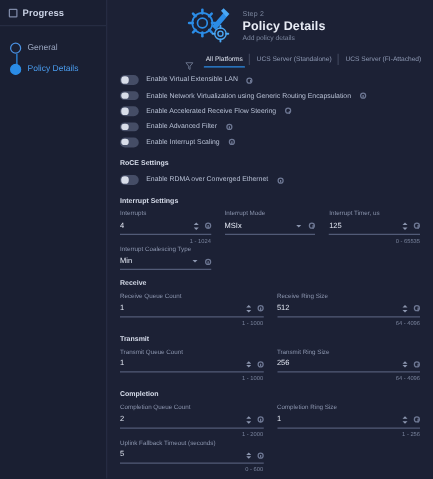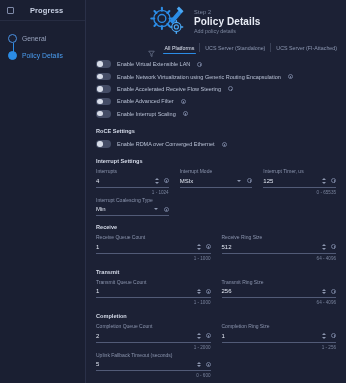--- a/index.html
+++ b/index.html
@@ -13,21 +13,21 @@
 
   
   .sidebar {
     width: 86px; height: 383px;
     background: #1a1f32;
     border-right: 1px solid #2a3048;
     flex: 0 0 86px;
     position: relative;
   }
   .progress-head {
-    display: flex; align-items: center; gap: 16px;
+    display: flex; align-items: center; gap: 4px;
     padding: 6px 7px 5px 7px;
     border-bottom: 1px solid #262c42;
   }
   .sq-icon {
     width: 7px; height: 7px;
     border: 1px solid #7f8aa8;
     border-radius: 1px;
     flex: 0 0 7px;
   }
   .progress-title {

